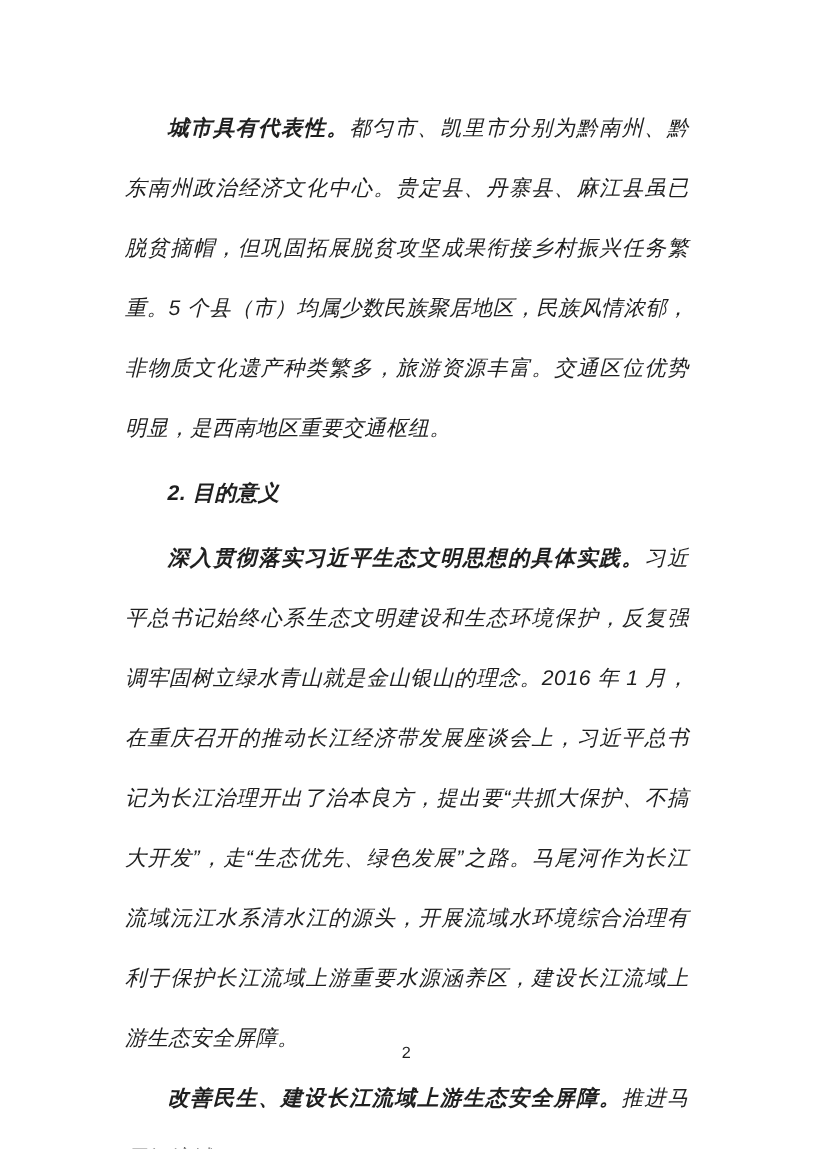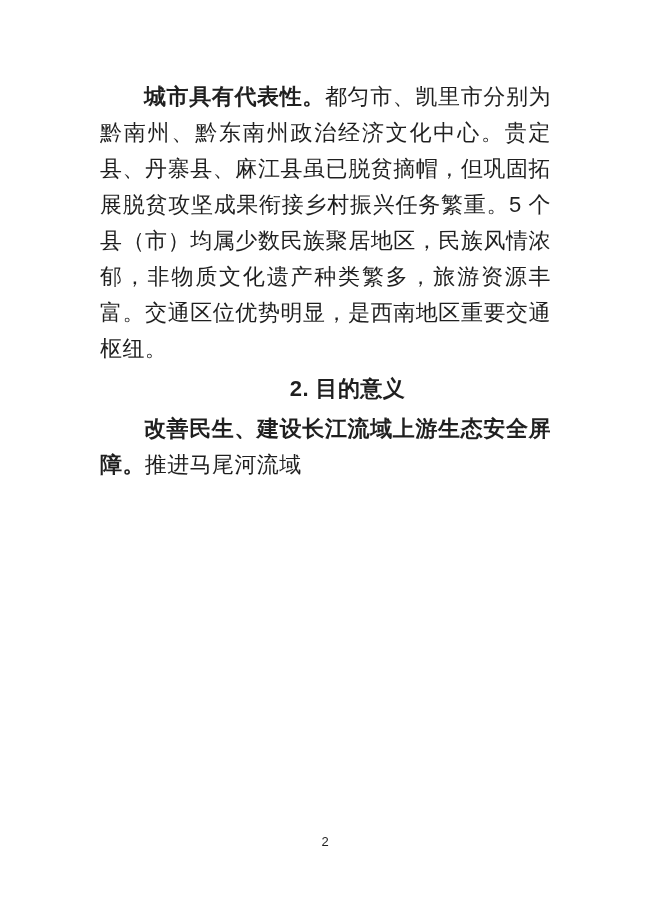--- a/index.html
+++ b/index.html
@@ -18,33 +18,34 @@
     color: #1f1f1f;
   }
   .doc-body {
     position: absolute;
     left: 100px;
     top: 79px;
     width: 451px;
   }
   .doc-body p {
     margin: 0;
-    font-size: 22px;
-    line-height: 36px;
+    font-size: 17px;
+    line-height: 48px;
     letter-spacing: 0.4px;
     text-align: justify;
     text-indent: 2em;
     word-break: break-all;
+    font-style: italic;
   }
   .doc-body p .lead {
     font-weight: bold;
   }
   .doc-body p.heading {
     font-weight: bold;
-    text-align: center;
+    text-align: left;
     margin-top: 4px;
     margin-bottom: 4px;
   }
   .page-number {
     position: absolute;
     top: 834px;
     left: 0;
     width: 100%;
     text-align: center;
     font-size: 13px;
@@ -55,20 +56,21 @@
 </head>
 <body>
 
 <div class="page">
   <div class="doc-body">
 
     <p><span class="lead">城市具有代表性。</span><span>都匀市、凯里市分别为黔南州、黔东南州政治经济文化中心。贵定县、丹寨县、麻江县虽已脱贫摘帽，但巩固拓展脱贫攻坚成果衔接乡村振兴任务繁重。5 个县（市）均属少数民族聚居地区，民族风情浓郁，非物质文化遗产种类繁多，旅游资源丰富。交通区位优势明显，是西南地区重要交通枢纽。</span></p>
 
     <p class="heading">2. 目的意义</p>
 
+    <p><span class="lead">深入贯彻落实习近平生态文明思想的具体实践。</span><span>习近平总书记始终心系生态文明建设和生态环境保护，反复强调牢固树立绿水青山就是金山银山的理念。2016 年 1 月，在重庆召开的推动长江经济带发展座谈会上，习近平总书记为长江治理开出了治本良方，提出要“共抓大保护、不搞大开发”，走“生态优先、绿色发展”之路。马尾河作为长江流域沅江水系清水江的源头，开展流域水环境综合治理有利于保护长江流域上游重要水源涵养区，建设长江流域上游生态安全屏障。</span></p>
 
 
     <p><span class="lead">改善民生、建设长江流域上游生态安全屏障。</span><span>推进马尾河流域</span></p>
 
   </div>
 
   <div class="page-number">2</div>
 </div>
 
 </body></html>

